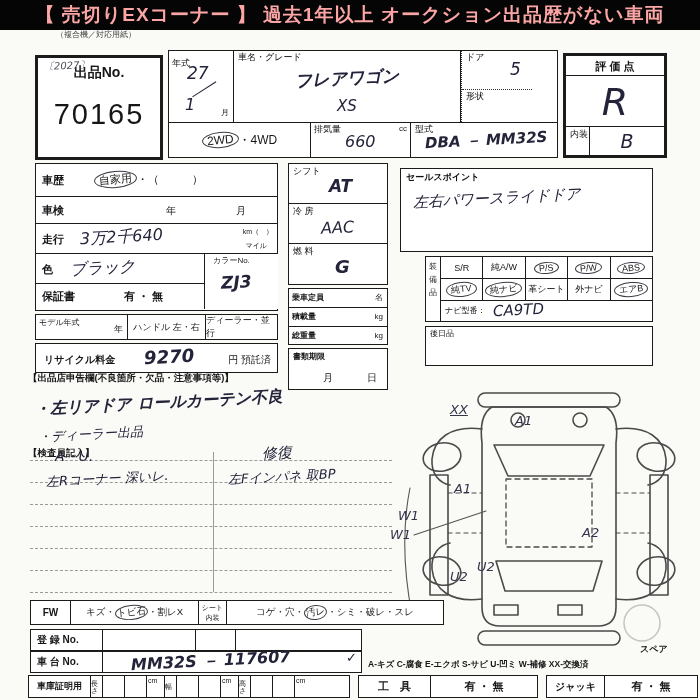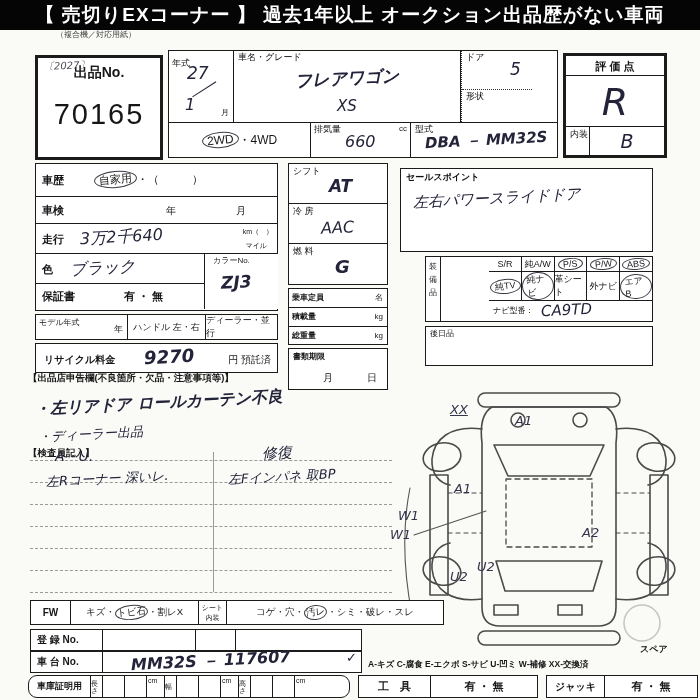--- a/index.html
+++ b/index.html
@@ -10,21 +10,21 @@
     font-family:"Liberation Sans","DejaVu Sans",sans-serif; color:#161616; overflow:hidden;
   }
   .abs { position:absolute; }
   .box { position:absolute; border:1.5px solid #1b1b1b; background:#fff; }
   .bold-box { border-width:3px; }
   .lbl { font-size:9px; line-height:1.1; color:#101010; }
   .lbl8 { font-size:8px; line-height:1.1; }
   .hw { font-family:"DejaVu Sans",sans-serif; font-style:italic; color:#23233a; }
   .rot { transform:rotate(-3deg); }
   .circled { border:1.5px solid #3c3c46; border-radius:50%; padding:0 4px; display:inline-block; transform:rotate(-5deg); }
-  .banner { left:0; top:0; width:700px; height:30px; background:#050505; color:#ffffff;
+  .banner { left:0; top:0; width:700px; height:30px; background:#050505; color:#fca5a5;
             font-size:19px; font-weight:bold; text-align:center; line-height:30px; letter-spacing:1px; }
   .cell { border-right:1.5px solid #1b1b1b; position:relative; }
   .row-line { border-bottom:1.5px solid #1b1b1b; }
   .dotline { position:absolute; left:30px; width:362px; border-bottom:1px dashed #9a9a9a; height:0; }
   .mark { position:absolute; font-family:"DejaVu Sans",sans-serif; font-style:italic; font-size:13px; color:#33334a; }
   svg { display:block; }
   .eq-cell { flex:1; border-left:1px solid #1b1b1b; display:flex; align-items:center; justify-content:center; font-size:9px; }
   .tinyv { font-size:7px; line-height:1; }
 </style>
 </head>
@@ -174,21 +174,21 @@
     <span style="position:absolute; right:10px; bottom:4px; font-size:10px;">日</span>
   </div>
 
   <div class="box" style="left:400px; top:168px; width:253px; height:84px;">
     <span class="lbl" style="position:absolute; left:5px; top:4px; font-weight:bold;">セールスポイント</span>
     <span class="hw rot" style="position:absolute; left:12px; top:20px; font-size:15px;">左右パワースライドドア</span>
   </div>
 
   <div class="box" style="left:425px; top:256px; width:228px; height:66px; display:flex;">
     <div style="width:15px; border-right:1px solid #1b1b1b; font-size:8px; line-height:1.6; text-align:center; padding-top:4px; word-break:break-all;">装備品</div>
-    <div style="flex:1; display:flex; flex-direction:column;margin-left:48px;">
+    <div style="flex:1; display:flex; flex-direction:column;">
       <div style="display:flex; flex:1; border-bottom:1px solid #1b1b1b;">
         <div class="eq-cell" style="border-left:none;">
             <span>S/R</span>
           </div>
         <div class="eq-cell">
             <span>純A/W</span>
           </div>
         <div class="eq-cell">
             <span class="circled">P/S</span>
           </div>
@@ -328,21 +328,21 @@
   </div>
 
   <div class="box" style="left:30px; top:651px; width:332px; height:22px;">
     <div style="position:absolute; left:0; top:0; bottom:0; width:72px; border-right:1.5px solid #1b1b1b; display:flex; align-items:center; padding-left:6px; font-size:10px; font-weight:bold;">車 台 No.</div>
     <span class="hw rot" style="position:absolute; left:100px; top:-1px; font-size:16px; font-weight:bold;">MM32S － 117607</span>
     <span class="hw" style="position:absolute; right:4px; top:-2px; font-size:13px;">✓</span>
   </div>
 
   <div class="abs" style="left:368px; top:659px; font-size:8.5px; font-weight:bold; white-space:nowrap;">A-キズ  C-腐食  E-エクボ  S-サビ  U-凹ミ  W-補修  XX-交換済</div>
 
-  <div class="box" style="left:28px; top:675px; width:322px; height:23px; display:flex; align-items:stretch;border-radius:9px;">
+  <div class="box" style="left:28px; top:675px; width:322px; height:23px; display:flex; align-items:stretch;">
     <div style="width:62px; border-right:1.5px solid #1b1b1b; display:flex; align-items:center; justify-content:center; font-size:9px; font-weight:bold;">車庫証明用</div>
     <div class="tinyv" style="width:12px; border-right:1px solid #1b1b1b; display:flex; align-items:center;">長さ</div>
     <div style="width:22px; border-right:1px solid #1b1b1b;"></div>
     <div style="width:22px; border-right:1px solid #1b1b1b;"></div>
     <div class="tinyv" style="width:18px; border-right:1.5px solid #1b1b1b; padding:1px 0 0 1px;">cm</div>
     <div class="tinyv" style="width:12px; border-right:1px solid #1b1b1b; display:flex; align-items:center;">幅</div>
     <div style="width:22px; border-right:1px solid #1b1b1b;"></div>
     <div style="width:22px; border-right:1px solid #1b1b1b;"></div>
     <div class="tinyv" style="width:18px; border-right:1.5px solid #1b1b1b; padding:1px 0 0 1px;">cm</div>
     <div class="tinyv" style="width:12px; border-right:1px solid #1b1b1b; display:flex; align-items:center;">高さ</div>

